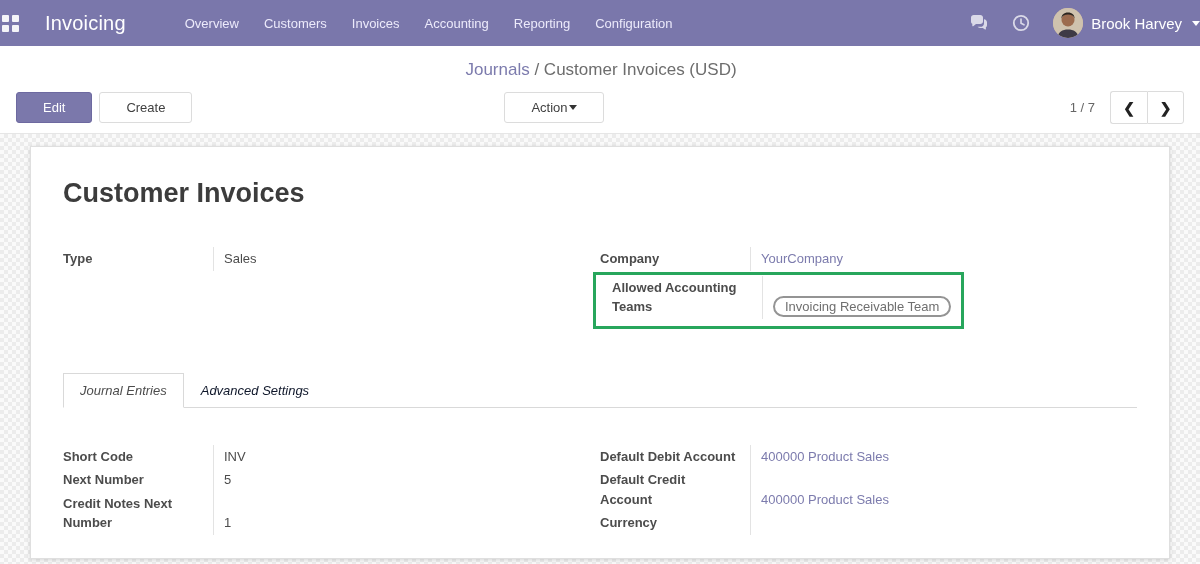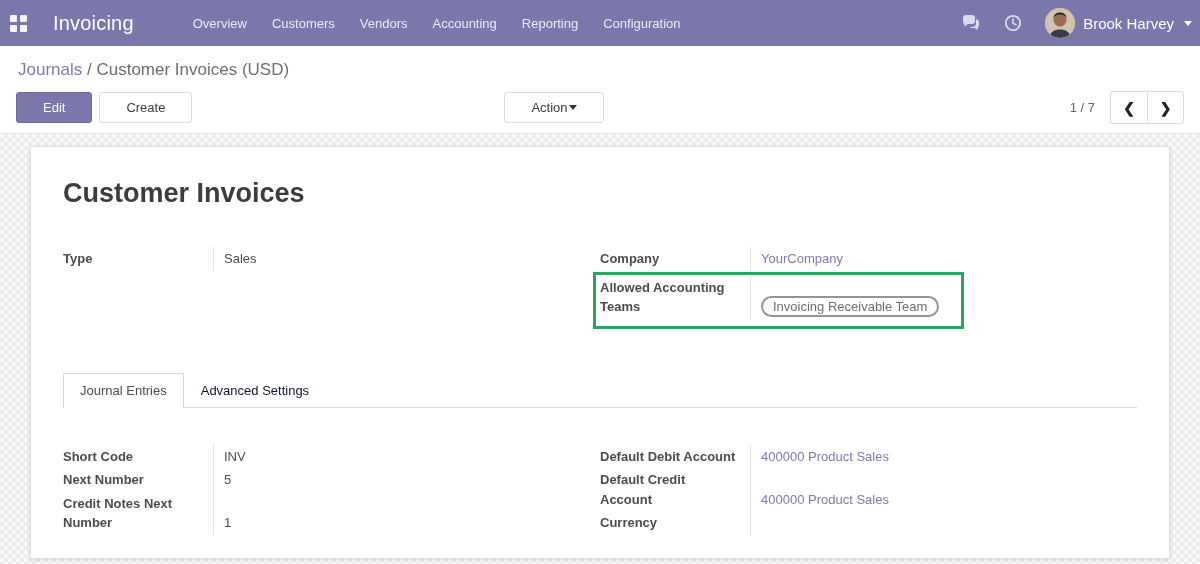--- a/index.html
+++ b/index.html
@@ -1,35 +1,35 @@
 <!DOCTYPE html>
 <html><head>
 <meta charset="utf-8">
 <style>
   * { box-sizing: border-box; margin: 0; padding: 0; }
   html,body { width:1200px; height:564px; overflow:hidden; }
   body { font-family: "Liberation Sans", "DejaVu Sans", sans-serif; background:#fff; color:#4c4c4c; }
 
   
-  .navbar { height:46px; background:#7a77ab; display:flex; align-items:center; padding:0 8px;justify-content:space-between; }
+  .navbar { height:46px; background:#7a77ab; display:flex; align-items:center; padding:0 0;justify-content:space-between; }
   .apps-icon { width:17px; height:17px; display:grid; grid-template-columns:7px 7px; grid-template-rows:7px 7px; gap:3px; cursor:pointer; margin-left:2px; }
   .apps-icon span { background:#f4f4f8; border-radius:1px; }
   .brand { color:#fff; font-size:20px; margin-left:26px; letter-spacing:.2px; cursor:default; }
   .nav-menu { display:flex; margin-left:56px; gap:19px; }
   .nav-item { color:#eceafb; font-size:13px; padding:6px 3px; cursor:pointer; }
   .nav-right { margin-left:auto; display:flex; align-items:center; gap:22px; }
   .nav-ico { width:20px; height:20px; display:block; cursor:pointer; }
   .user-menu { display:flex; align-items:center; gap:8px; cursor:pointer; }
   .avatar { width:30px; height:30px; border-radius:50%; overflow:hidden; background:#cdb49a; flex:0 0 auto; }
   .user-name { color:#fff; font-size:15px; }
   .caret-down { width:0; height:0; border-left:4px solid transparent; border-right:4px solid transparent; border-top:5px solid #fff; margin-left:2px; }
 
   
   .control-panel { padding:13px 16px 9px; border-bottom:1px solid #e6e6e6; background:#fff; }
-  .breadcrumb { font-size:17px; margin:1px 0 11px 2px; color:#6d6d6d; }
+  .breadcrumb { font-size:17px; margin:1px 0 11px 2px; color:#6d6d6d;text-align:center; }
   .breadcrumb a { color:#7c7bad; text-decoration:none; cursor:pointer; }
   .cp-row { display:grid; grid-template-columns:1fr auto 1fr; align-items:center; }
   .cp-left { display:flex; gap:7px; }
   .btn { font-family:inherit; font-size:13px; padding:7px 26px; border-radius:3px; border:1px solid #dcdcdc; background:#fff; color:#404040; cursor:pointer; line-height:1.2; }
   .btn-primary { background:#7b78ab; border-color:#6d69a0; color:#fff; }
   .btn-action { position:relative; left:-46px; display:flex; align-items:center; gap:1px; }
   .btn-action .caret { width:0; height:0; border-left:4px solid transparent; border-right:4px solid transparent; border-top:5px solid #333; }
   .cp-right { justify-self:end; display:flex; align-items:center; gap:15px; }
   .pager-count { font-size:13px; color:#666; }
   .pager-group { display:flex; }
@@ -46,44 +46,44 @@
     background-size:8px 8px; background-position:0 0, 4px 4px; }
   .sheet { width:1140px; height:413px; background:#fff; border:1px solid #dfdfdf; box-shadow:0 1px 4px rgba(0,0,0,.15); padding:29px 32px; }
   .sheet-title { font-size:27px; font-weight:bold; color:#3c3c3c; margin:2px 0 38px; }
 
   .groups { display:grid; grid-template-columns:537px 1fr; }
   .group { width:356px; font-size:13px; }
   .o-row { display:flex; align-items:flex-end; }
   .o-label { width:151px; flex:0 0 151px; padding:2px 10px 2px 0; border-right:1px solid #e3e3e3; font-weight:bold; color:#4c4c4c; line-height:1.5; }
   .o-value { padding:2px 0 2px 10px; line-height:1.5; color:#4c4c4c; }
   .o-link { color:#7c7bad; text-decoration:none; cursor:pointer; }
-  .hl-row { border:3px solid #28a65c; margin:1px -8px 0 -7px; padding:1px 0 7px 4px; }
+  .hl-row { border:3px solid #28a65c; margin:1px -8px 0 -7px; padding:1px 0 7px 16px; }
   .badge-pill { display:inline-block; border:2px solid #949494; border-radius:20px; color:#6f6f6f; padding:0 10px; line-height:17px; font-size:13px; margin-top:1px; white-space:nowrap; }
 
-  .tabbar { display:flex; border-bottom:1px solid #d9d9d9; margin-top:44px; }
+  .tabbar { display:flex; border-bottom:1px solid #d9d9d9; margin-top:44px;font-style:italic; }
   .tab { font-size:13px; padding:9px 16px; margin-bottom:-1px; cursor:pointer; }
   .tab.active { background:#fff; border:1px solid #d9d9d9; border-bottom:1px solid #fff; color:#4c4c4c; }
   .tab.inactive { color:#0f172a; border:1px solid transparent; }
   .groups.bottom { margin-top:37px; }
 </style>
 </head>
 <body>
 
 <header class="navbar">
   <div class="apps-icon">
     <span></span>
       <span></span>
       <span></span>
       <span></span>
   </div>
   <div class="brand">Invoicing</div>
   <nav class="nav-menu">
     <span class="nav-item">Overview</span>
     <span class="nav-item">Customers</span>
-    <span class="nav-item">Vendors</span>
+    <span class="nav-item">Invoices</span>
     <span class="nav-item">Accounting</span>
     <span class="nav-item">Reporting</span>
     <span class="nav-item">Configuration</span>
   </nav>
   <div class="nav-right">
     <svg class="nav-ico" viewBox="0 0 20 20">
       <path fill="rgba(255,255,255,0.72)" d="M2 4.5C2 3.1 3.2 2 4.7 2h6.6C12.8 2 14 3.1 14 4.5v4c0 1.4-1.2 2.5-2.7 2.5H7l-2.8 2.2c-.4.3-.9 0-.9-.5v-1.9C2.5 10.5 2 9.6 2 8.5v-4z"></path>
       <path fill="rgba(255,255,255,0.72)" d="M15 6.2c1.7.2 3 1.5 3 3.1v2.9c0 .9-.4 1.6-1.1 2.1v1.6c0 .5-.5.8-.9.5L13.8 15H11c-1 0-1.9-.5-2.4-1.2h2.7c2.1 0 3.7-1.5 3.7-3.4V6.2z"></path>
     </svg>
     <svg class="nav-ico" viewBox="0 0 20 20">

